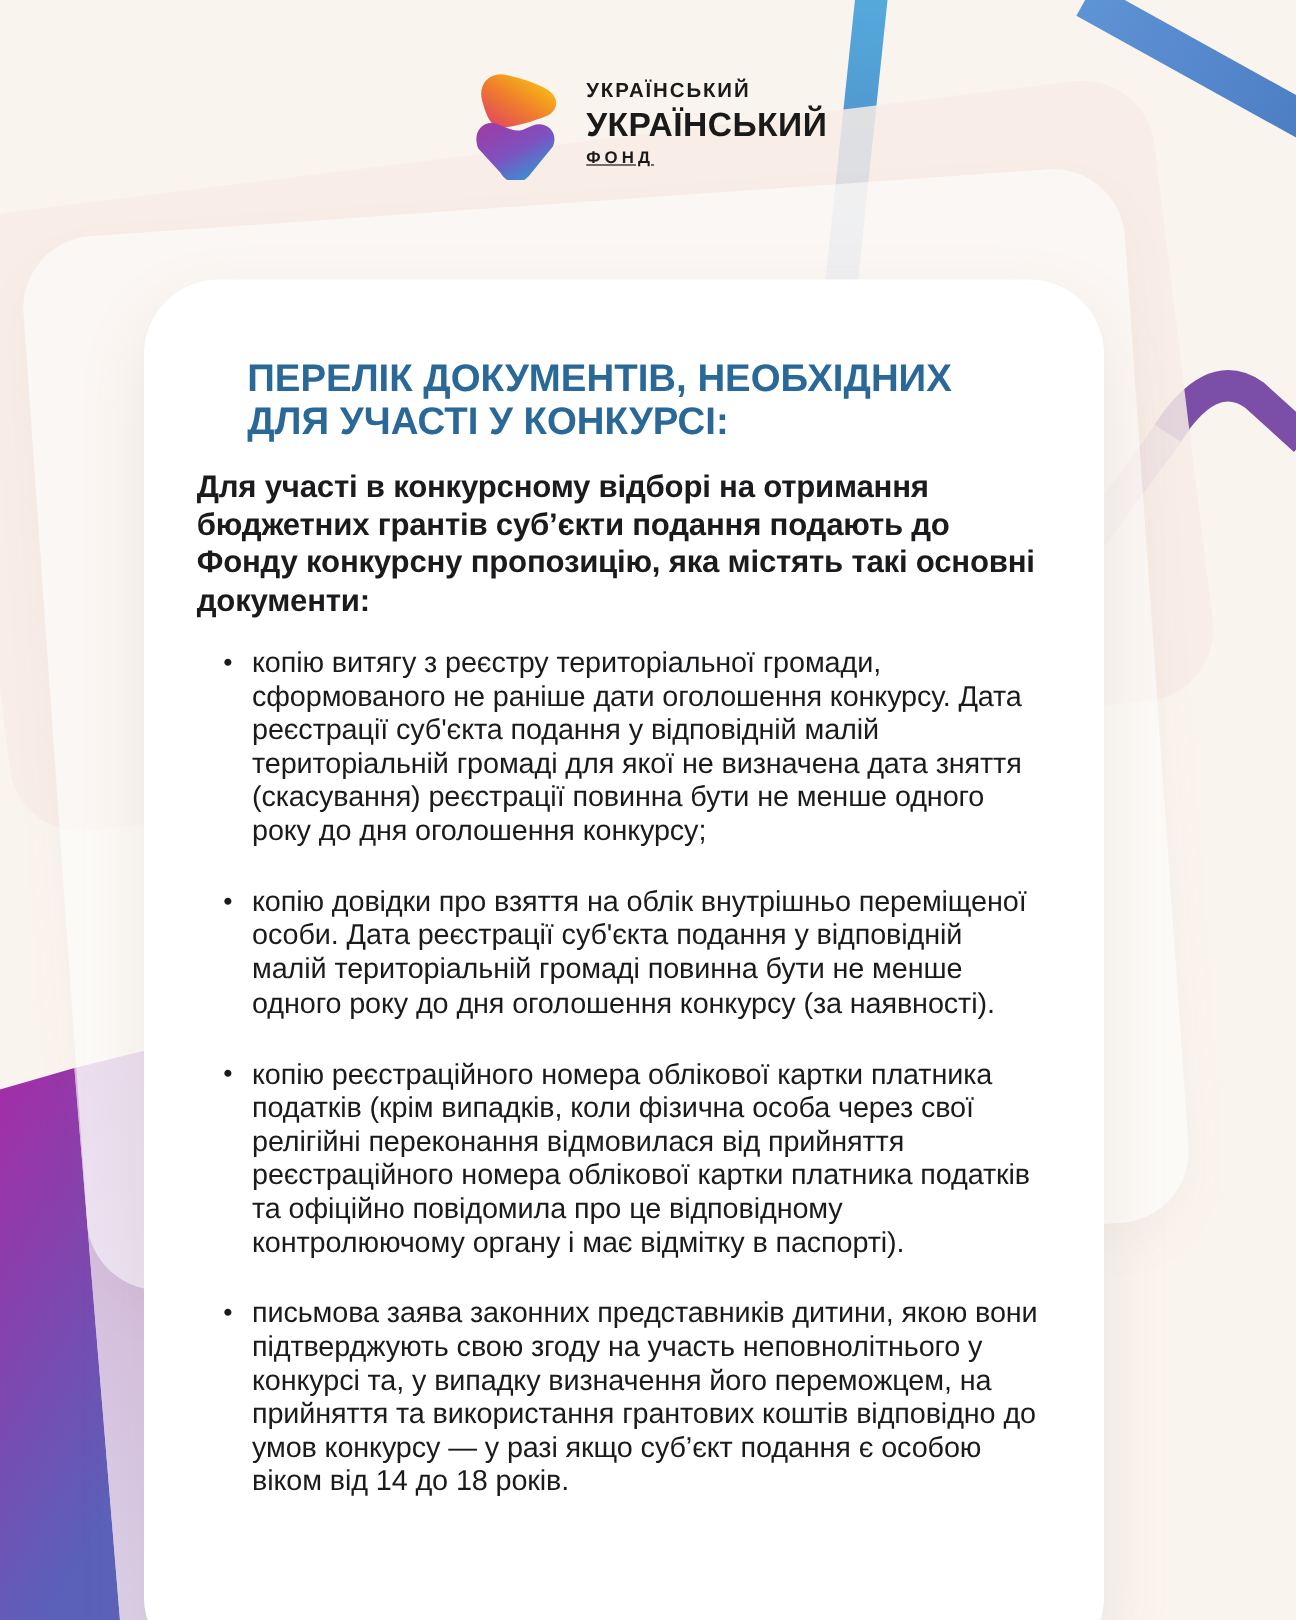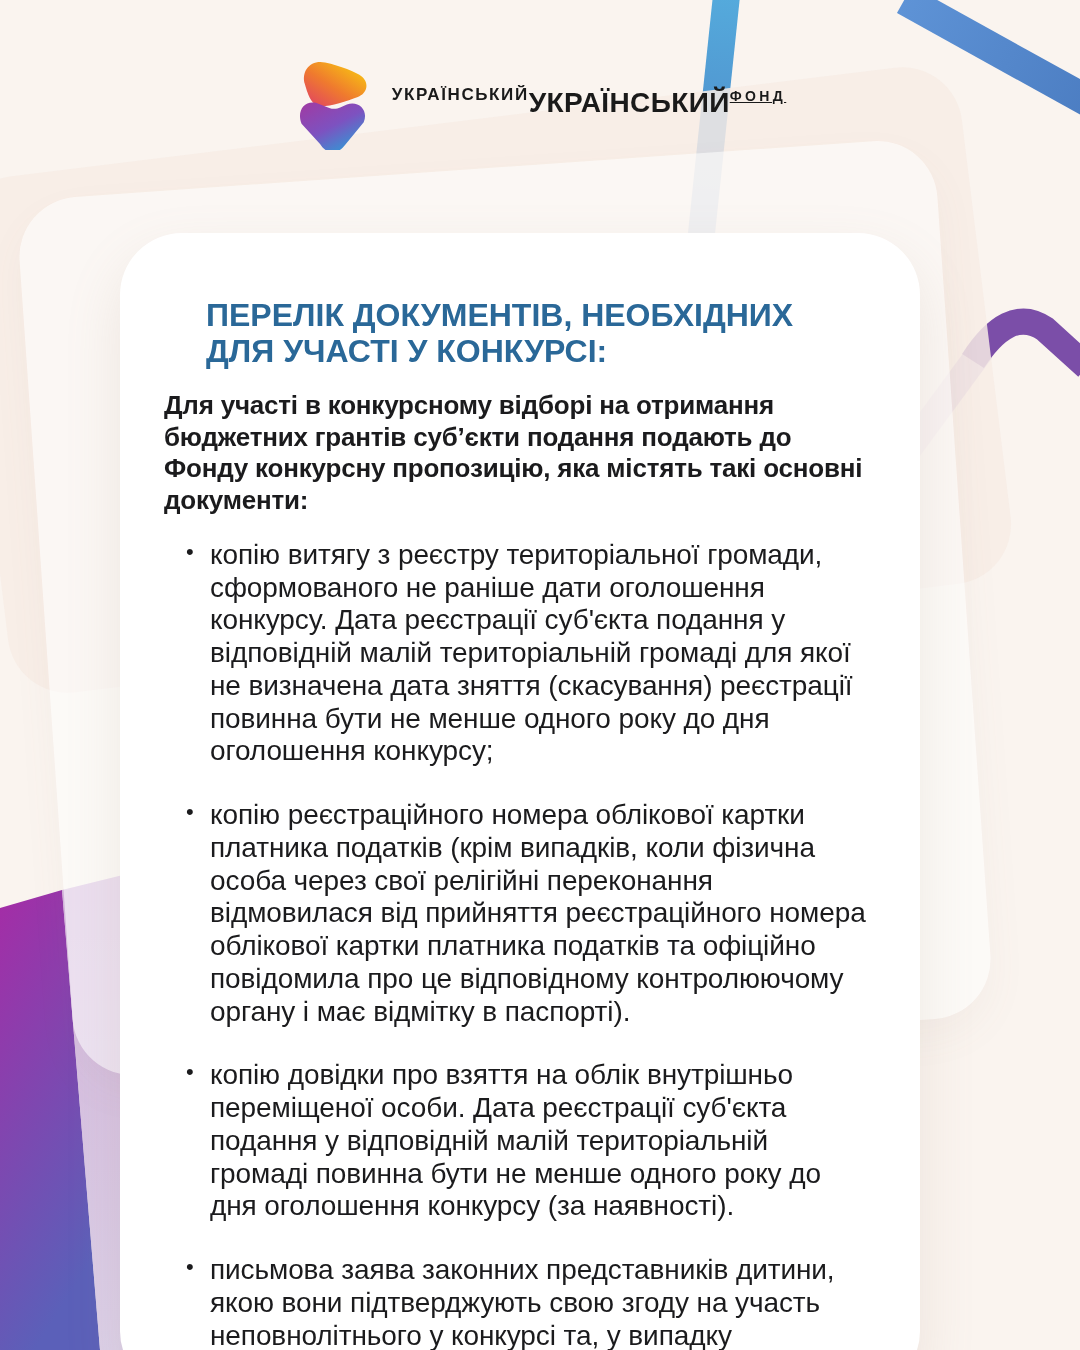--- a/index.html
+++ b/index.html
@@ -47,21 +47,21 @@
     box-shadow:0 18px 40px rgba(150,120,110,.10);
   }
 
   
   .logo {
     position:absolute; left:0; top:54px; width:1080px;
     display:flex; justify-content:center; align-items:center; gap:14px;
     z-index:5;
   }
   .logo-icon { width:84px; height:96px; flex:0 0 auto; }
-  .logo-text { display:flex; flex-direction:row; color:#1A1A1A; }
+  .logo-text { display:flex; flex-direction:column; color:#1A1A1A; }
   .logo-line1 { font-size:17px; font-weight:700; letter-spacing:1.6px; }
   .logo-line2 { font-size:28px; font-weight:800; letter-spacing:.4px; margin-top:2px; }
   .logo-line3 { font-size:14px; font-weight:700; letter-spacing:3.4px; margin-top:3px;text-decoration:underline; }
 
   
   .main-card {
     position:absolute; left:120px; top:233px;
     width:800px; height:1160px;
     background:#FFFFFF; border-radius:62px;
     box-shadow:0 24px 55px rgba(170,140,125,.16);
@@ -76,21 +76,21 @@
   }
   .card-intro {
     font-size:26px; line-height:1.22; font-weight:700;
     letter-spacing:-.2px;
     margin-bottom:22px;
   }
   .card-bullets { list-style:none; }
   .card-bullets li {
     position:relative;
     padding-left:46px;
-    font-size:28px; line-height:1.17; letter-spacing:-.1px;
+    font-size:24px; line-height:1.17; letter-spacing:-.1px;
     margin-bottom:31px;
   }
   .card-bullets li::before {
     content:"•";
     position:absolute; left:22px; top:0;
     font-size:22px; color:#1B1B1D;
   }
 </style>
 </head>
 <body>
@@ -143,17 +143,17 @@
     <span class="logo-line2">УКРАЇНСЬКИЙ</span>
     <span class="logo-line3">ФОНД</span>
   </div>
 </div>
 
 <div class="main-card">
   <h1 class="card-title">ПЕРЕЛІК ДОКУМЕНТІВ, НЕОБХІДНИХ ДЛЯ УЧАСТІ У КОНКУРСІ:</h1>
   <p class="card-intro">Для участі в конкурсному відборі на отримання бюджетних грантів суб’єкти подання подають до Фонду конкурсну пропозицію, яка містять такі основні документи:</p>
   <ul class="card-bullets">
     <li>копію витягу з реєстру територіальної громади, сформованого не раніше дати оголошення конкурсу. Дата реєстрації суб'єкта подання у відповідній малій територіальній громаді для якої не визначена дата зняття (скасування) реєстрації повинна бути не менше одного року до дня оголошення конкурсу;</li>
+    <li>копію довідки про взяття на облік внутрішньо переміщеної особи. Дата реєстрації суб'єкта подання у відповідній малій територіальній громаді повинна бути не менше одного року до дня оголошення конкурсу (за наявності).</li>
     <li>копію реєстраційного номера облікової картки платника податків (крім випадків, коли фізична особа через свої релігійні переконання відмовилася від прийняття реєстраційного номера облікової картки платника податків та офіційно повідомила про це відповідному контролюючому органу і має відмітку в паспорті).</li>
-    <li>копію довідки про взяття на облік внутрішньо переміщеної особи. Дата реєстрації суб'єкта подання у відповідній малій територіальній громаді повинна бути не менше одного року до дня оголошення конкурсу (за наявності).</li>
     <li>письмова заява законних представників дитини, якою вони підтверджують свою згоду на участь неповнолітнього у конкурсі та, у випадку визначення його переможцем, на прийняття та використання грантових коштів відповідно до умов конкурсу — у разі якщо суб’єкт подання є особою віком від 14 до 18 років.</li>
   </ul>
 </div>
 
 </body></html>

